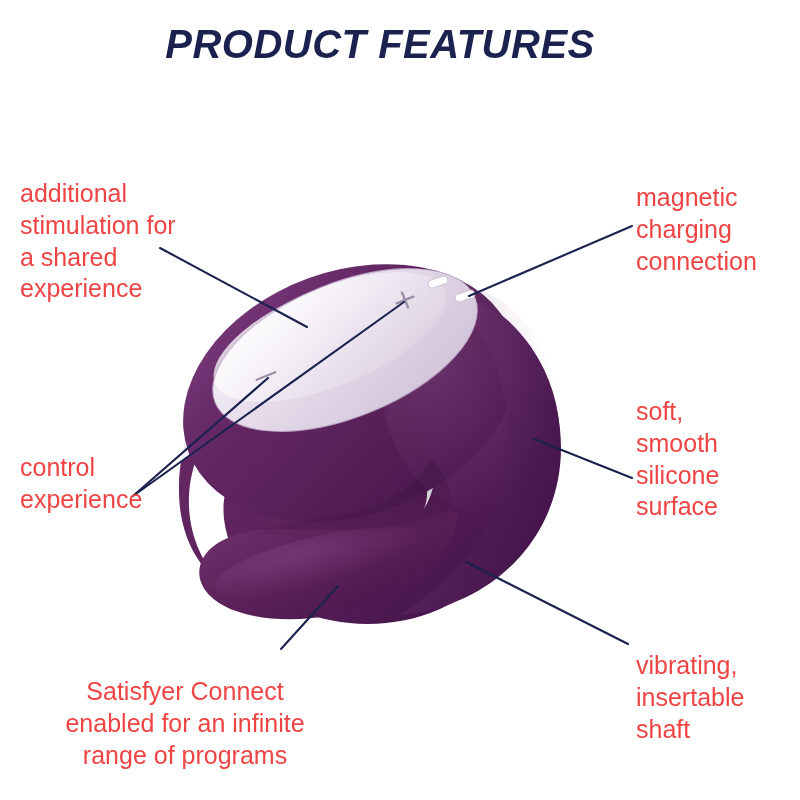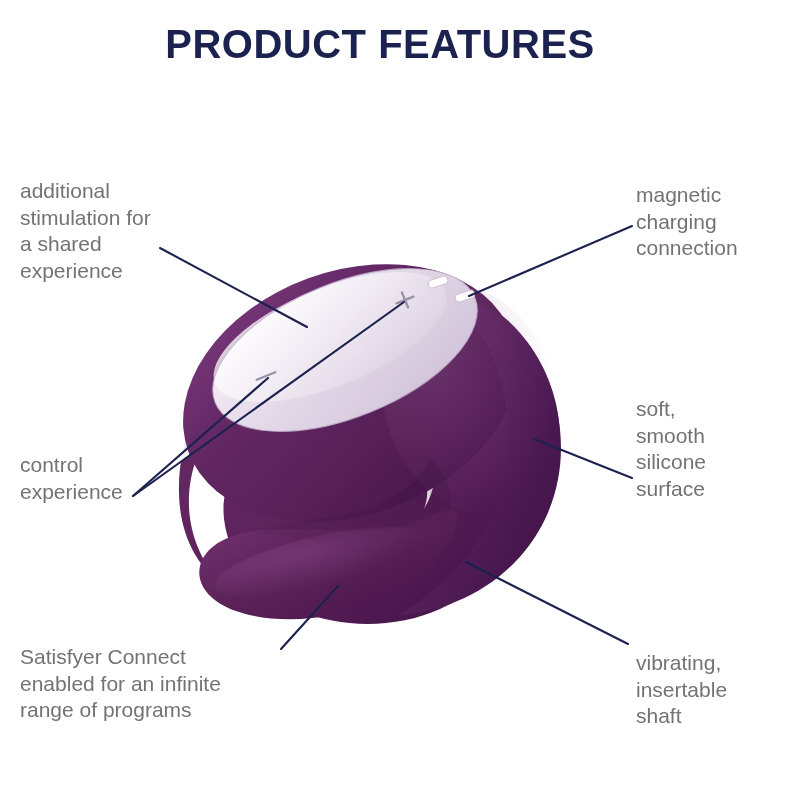--- a/index.html
+++ b/index.html
@@ -14,38 +14,39 @@
 
   .title{
     position:absolute;
     left:0;top:22px;width:760px;
     text-align:center;
     font-size:40px;
     font-weight:bold;
     letter-spacing:0.5px;
     color:#1C2250;
     font-family:"Liberation Sans", sans-serif;
+    font-style:italic;
   }
 
   .label{
     position:absolute;
-    color:#737373;
-    font-size:21px;
+    color:#ef4444;
+    font-size:25px;
     line-height:1.27;
     font-family:"Liberation Sans", sans-serif;
     white-space:pre-line;
     font-weight:400;
   }
   .label.right{text-align:left;}
 
   #lbl-additional{left:20px;top:178px;width:230px;}
   #lbl-magnetic{left:636px;top:182px;width:170px;}
   #lbl-control{left:20px;top:452px;width:220px;}
   #lbl-soft{left:636px;top:396px;width:170px;}
-  #lbl-connect{left:20px;top:644px;width:330px;}
+  #lbl-connect{left:20px;top:676px;width:330px;text-align:center;}
   #lbl-shaft{left:636px;top:650px;width:170px;}
 
   svg#art{position:absolute;left:0;top:0;width:800px;height:800px;}
   .leader{stroke:#1C2250;stroke-width:2.1;fill:none;stroke-linecap:round;}
 </style>
 </head>
 <body>
 
 <div id="stage">
 

